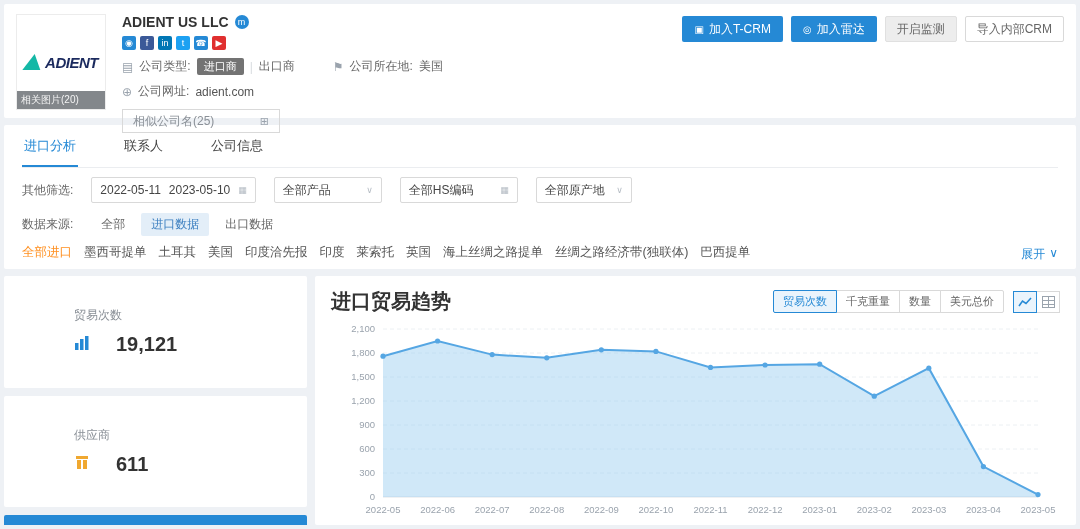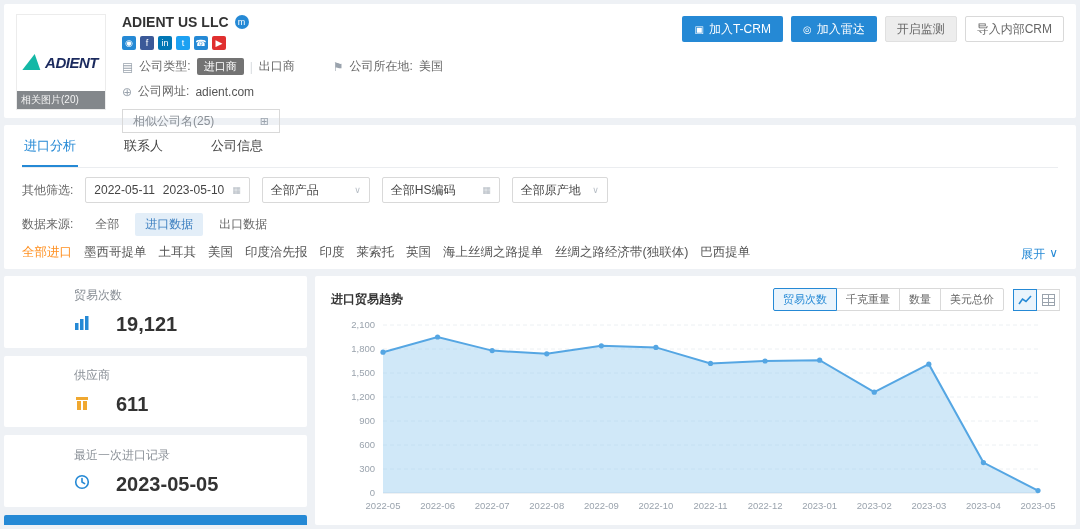--- a/index.html
+++ b/index.html
@@ -34,21 +34,21 @@
   .btn-primary { background:#2589d5; color:#fff; }
   .btn-gray { background:#ededed; color:#666; border-color:#e0e0e0; }
   .btn-plain { background:#fff; color:#666; border-color:#d9d9d9; }
   .btn-ic { font-size:10px; }
 
   
   .tabs-card { margin-bottom:7px; padding:0 18px 8px 18px; }
   .tab-row { display:flex; gap:44px; border-bottom:1px solid #ebedf0; }
   .tab { font-size:13px; color:#444; padding:12px 2px 10px 2px; cursor:pointer; border-bottom:2px solid transparent; }
   .tab.active { color:#2589d5; border-bottom-color:#2589d5; }
-  .filter-row { display:flex; align-items:center; gap:12px; margin-top:9px; font-size:12px; color:#666; }
+  .filter-row { display:flex; align-items:center; gap:18px; margin-top:9px; font-size:12px; color:#666; }
   .fbox { height:26px; border:1px solid #d9d9d9; border-radius:2px; display:inline-flex; align-items:center; gap:8px; padding:0 8px; font-size:12px; color:#444; background:#fff; cursor:pointer; }
   .fbox .chev { color:#b5bcc4; font-size:9px; }
   .src-row { margin-top:10px; }
   .source { color:#666; padding:3px 10px; border-radius:2px; cursor:pointer; }
   .source.active { background:#e3eef8; color:#3c7fc0; }
   .region-row { margin-top:8px; font-size:12.5px; color:#555; position:relative; padding-right:70px; flex-wrap:wrap; }
   .region { cursor:pointer; margin-right:12px; white-space:nowrap; }
   .region.active { color:#ff8f1f; }
   .expand-link { position:absolute; right:0; top:2px; color:#2589d5; font-size:12px; cursor:pointer; display:flex; gap:4px; }
 
@@ -56,21 +56,21 @@
   .content { flex:1; display:flex; gap:8px; min-height:0; }
   .left-col { width:303px; flex:none; display:flex; flex-direction:column; gap:8px; }
   .stat-card { flex:1; padding-left:70px; display:flex; flex-direction:column; justify-content:center; gap:9px; }
   .stat-label { font-size:12px; color:#8a9097; }
   .stat-value-row { display:flex; align-items:center; gap:26px; }
   .stat-value { font-size:20px; font-weight:bold; color:#333; }
   .left-strip { height:10px; background:#2589d5; border-radius:2px 2px 0 0; flex:none; }
 
   .chart-card { flex:1; padding:12px 16px 8px 16px; display:flex; flex-direction:column; min-width:0; }
   .chart-head { display:flex; align-items:center; justify-content:space-between; }
-  .chart-title { font-size:12px; color:#333; font-weight:bold; }
+  .chart-title { font-size:20px; color:#333; font-weight:bold; }
   .chart-controls { display:flex; align-items:center; gap:10px; }
   .toggle-group { display:flex; }
   .tbtn { font-size:11px; color:#666; background:#fff; border:1px solid #d9d9d9; padding:3px 9px; cursor:pointer; margin-left:-1px; font-family:inherit; }
   .tbtn:first-child { margin-left:0; border-radius:2px 0 0 2px; }
   .tbtn:last-child { border-radius:0 2px 2px 0; }
   .tbtn.active { color:#2589d5; border-color:#2589d5; background:#eaf4fc; position:relative; z-index:1; }
   .icon-group { display:flex; }
   .ibtn { width:24px; height:22px; border:1px solid #d9d9d9; background:#fff; display:inline-flex; align-items:center; justify-content:center; cursor:pointer; margin-left:-1px; }
   .ibtn.active { border-color:#2589d5; background:#eaf4fc; z-index:1; }
   .chart-body { flex:1; display:flex; align-items:flex-end; }
@@ -213,32 +213,20 @@
             <svg width="16" height="16">
                 <rect x="2" y="2" width="12" height="3" fill="#f0a830"></rect>
                 <rect x="3" y="6" width="4" height="9" fill="#f0a830"></rect>
                 <rect x="9" y="6" width="4" height="9" fill="#f0a830"></rect>
               </svg>
           </span>
           <span class="stat-value">611</span>
         </div>
       </div>
 
-      <div class="card stat-card">
-        <div class="stat-label">最近一次进口记录</div>
-        <div class="stat-value-row">
-          <span>
-            <svg width="16" height="16">
-                <circle cx="8" cy="8" r="6.3" fill="none" stroke="#2589d5" stroke-width="1.6"></circle>
-                <path d="M8 4.6 V8 L10.6 9.6" stroke="#2589d5" stroke-width="1.6" fill="none" stroke-linecap="round"></path>
-              </svg>
-          </span>
-          <span class="stat-value">2023-05-05</span>
-        </div>
-      </div>
 
       <div class="left-strip"></div>
     </div>
 
     <div class="card chart-card">
       <div class="chart-head">
         <div class="chart-title">进口贸易趋势</div>
         <div class="chart-controls">
           <div class="toggle-group">
               <span class="tbtn active">贸易次数</span>

